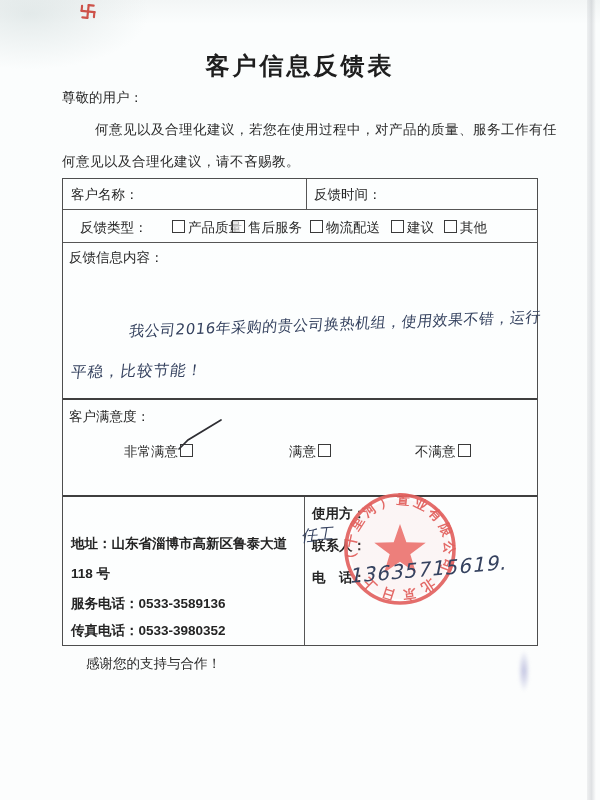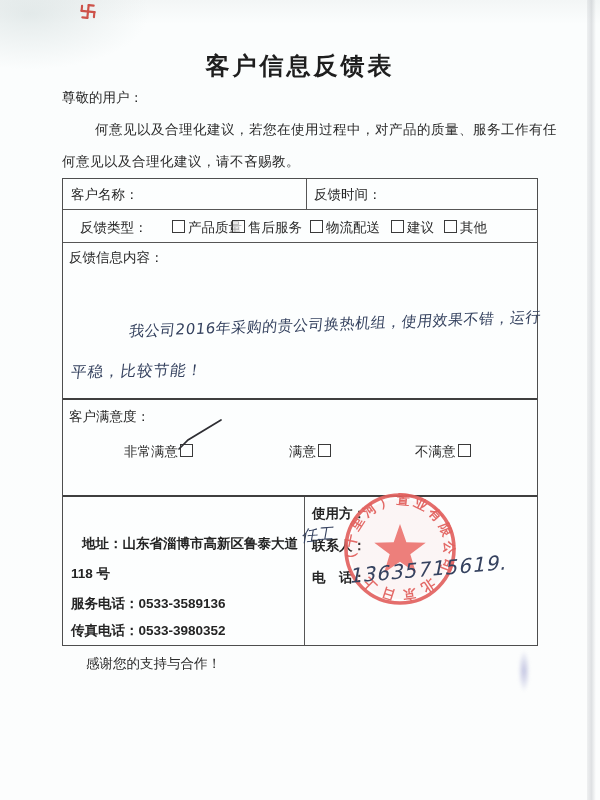--- a/index.html
+++ b/index.html
@@ -116,21 +116,21 @@
       <span class="opt" style="left:226px;top:43px;">
         <span>满意</span><span class="cbx" style="margin-left:2px;"></span>
       </span>
       <span class="opt" style="left:352px;top:43px;">
         <span>不满意</span><span class="cbx" style="margin-left:2px;"></span>
       </span>
     </div>
 
     <div class="row r5">
       <div class="vdiv5"></div>
-      <span class="supline" style="top:38px;margin-left:11px;">地址：山东省淄博市高新区鲁泰大道</span>
+      <span class="supline" style="top:38px;">地址：山东省淄博市高新区鲁泰大道</span>
       <span class="supline" style="top:68px;">118 号</span>
       <span class="supline" style="top:98px;">服务电话：0533-3589136</span>
       <span class="supline" style="top:125px;">传真电话：0533-3980352</span>
       <span class="supline" style="left:249px;top:8px;">使用方：</span>
       <span class="supline" style="left:249px;top:40px;">联系人：</span>
       <span class="supline" style="left:249px;top:72px;">电　话：</span>
     </div>
   </div>
 
   <div class="hand hw-contact">任工</div>

